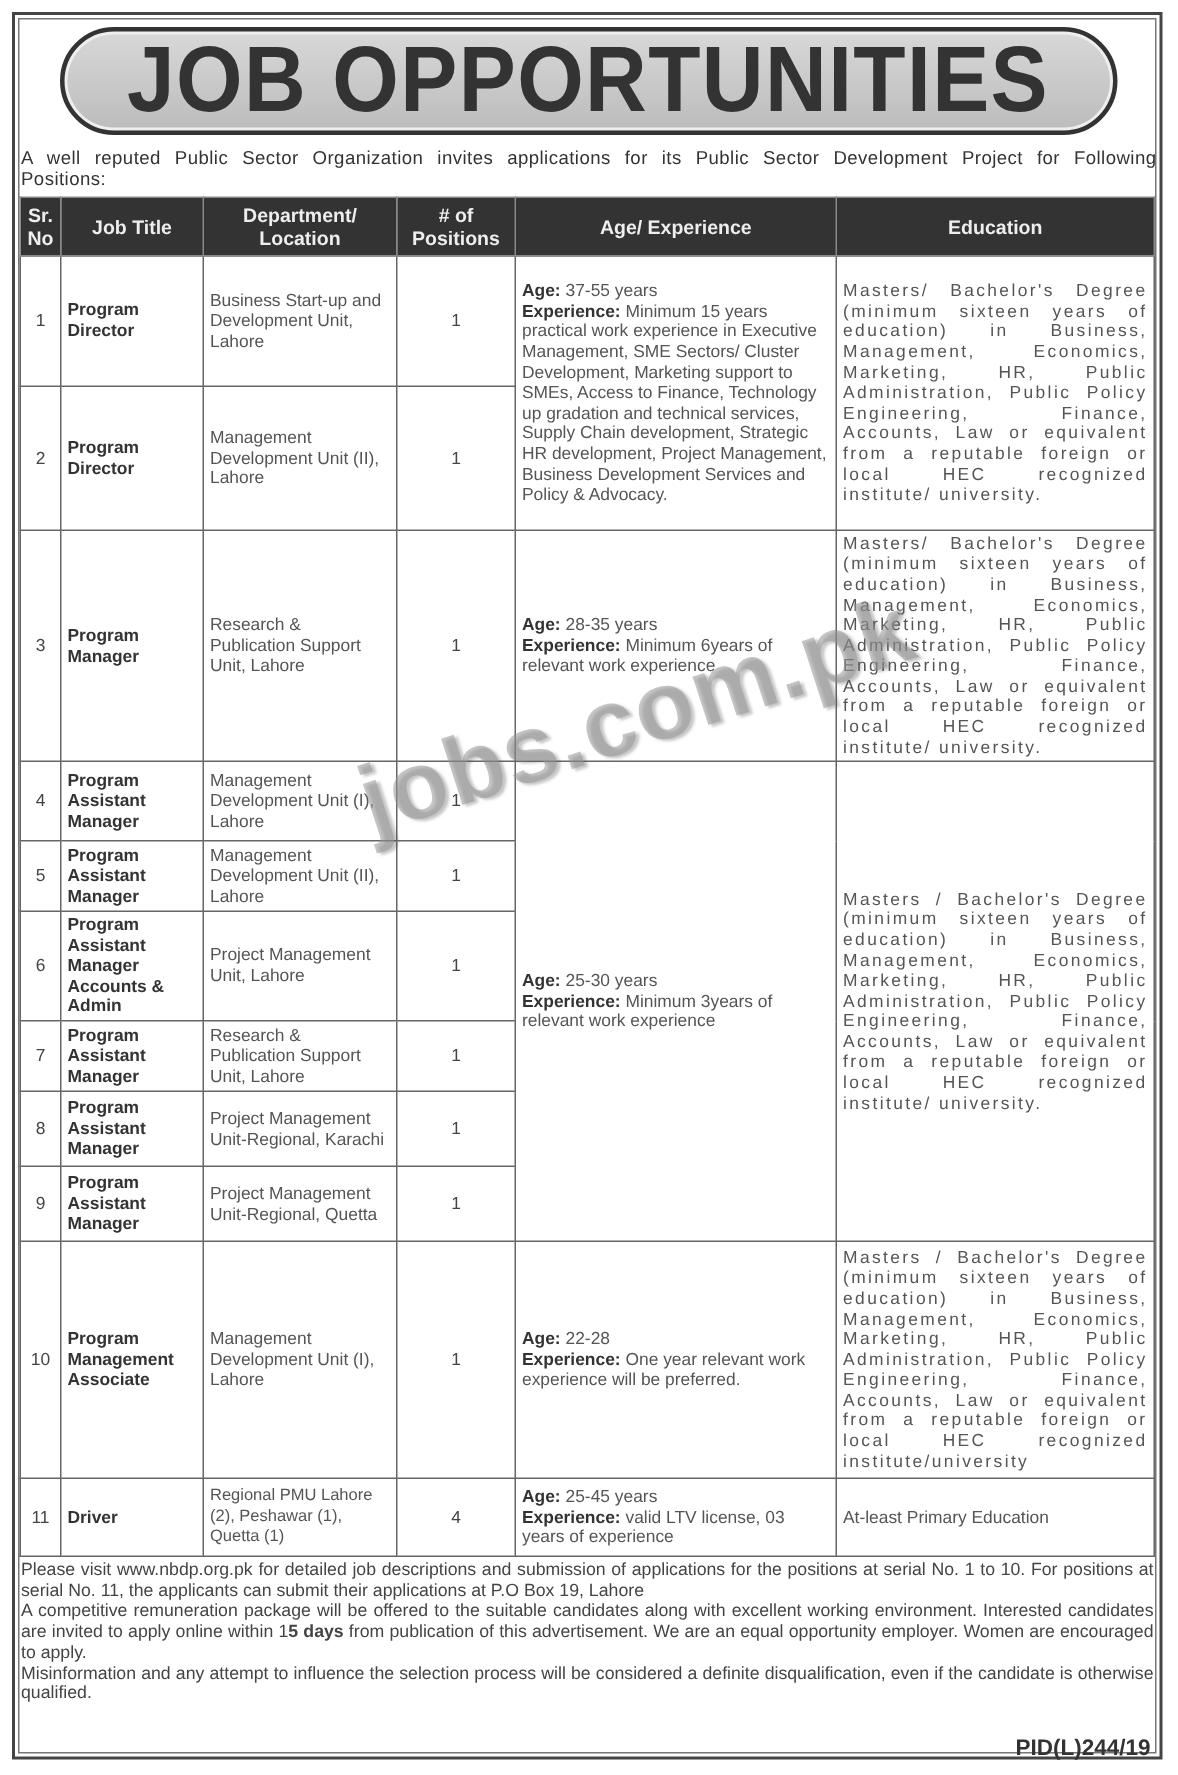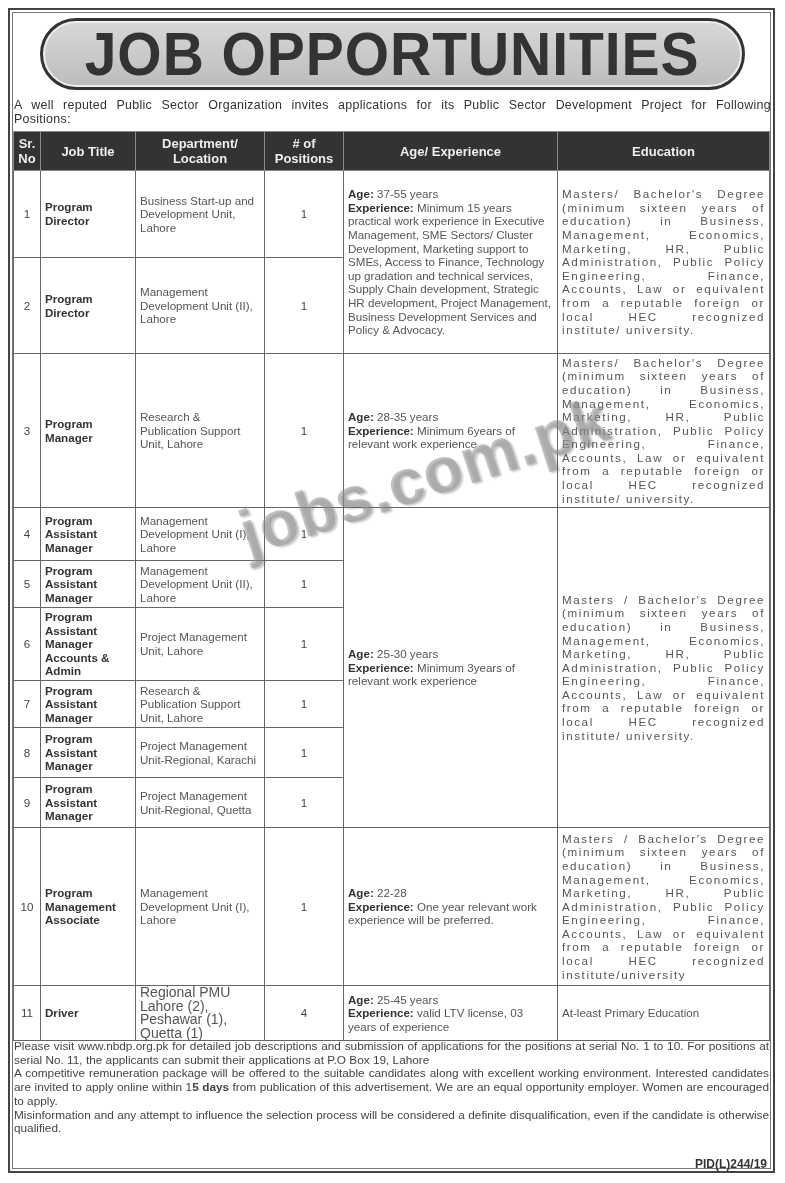--- a/index.html
+++ b/index.html
@@ -26,21 +26,21 @@
   td.title { font-weight:bold; color:#333; padding-left:8px; }
   td.dept { color:#555; }
   td.pos { text-align:center; color:#444; }
   td.exp { color:#555; padding:2px 4px; }
   td.exp b { color:#333; }
   td.edu { color:#555; text-align:justify; text-align-last:left; padding:2px 4px; }
   .spaced { letter-spacing:1.6px; }
   .notes { position:absolute; left:14px; top:1040px; width:755px; font-size:11.8px; line-height:13.7px;
            color:#444; }
   .notes p { margin:0 0 0 0; text-align:justify; text-align-last:left; }
-  .pid { position:absolute; right:18px; top:1157px; font-weight:bold; font-size:12px; color:#333; }
+  .pid { position:absolute; right:18px; top:1157px; font-weight:bold; font-size:15px; color:#333; }
   .watermark { position:absolute; left:230px; top:500px; font-weight:bold; font-size:64px; color:rgba(150,150,150,0.55);
                transform:rotate(-18deg); transform-origin:left top; pointer-events:none; white-space:nowrap;
                text-shadow:2px 2px 2px rgba(90,90,90,0.35); letter-spacing:1px; }
 </style>
 </head>
 <body>
 
 <div class="frame"></div>
 <div class="frame-inner"></div>
 
@@ -173,21 +173,21 @@
         <span>One year relevant work experience will be preferred.</span>
       </td>
       <td class="edu">
         <span class="spaced">Masters / Bachelor's Degree (minimum sixteen years of education) in Business, Management, Economics, Marketing, HR, Public Administration, Public Policy Engineering, Finance, Accounts, Law or equivalent from a reputable foreign or local HEC recognized institute/university</span>
       </td>
     </tr>
 
     <tr style="height:52px">
       <td class="sr">11</td>
       <td class="title">Driver</td>
-      <td class="dept" style="font-size:14px;">Regional PMU Lahore (2), Peshawar (1), Quetta (1)</td>
+      <td class="dept" style="font-size:11px;">Regional PMU Lahore (2), Peshawar (1), Quetta (1)</td>
       <td class="pos">4</td>
       <td class="exp">
         <b>Age:</b>
         <span>25-45 years</span><br>
         <b>Experience:</b>
         <span>valid LTV license, 03 years of experience</span>
       </td>
       <td class="edu">
         <span>At-least Primary Education</span>
       </td>

